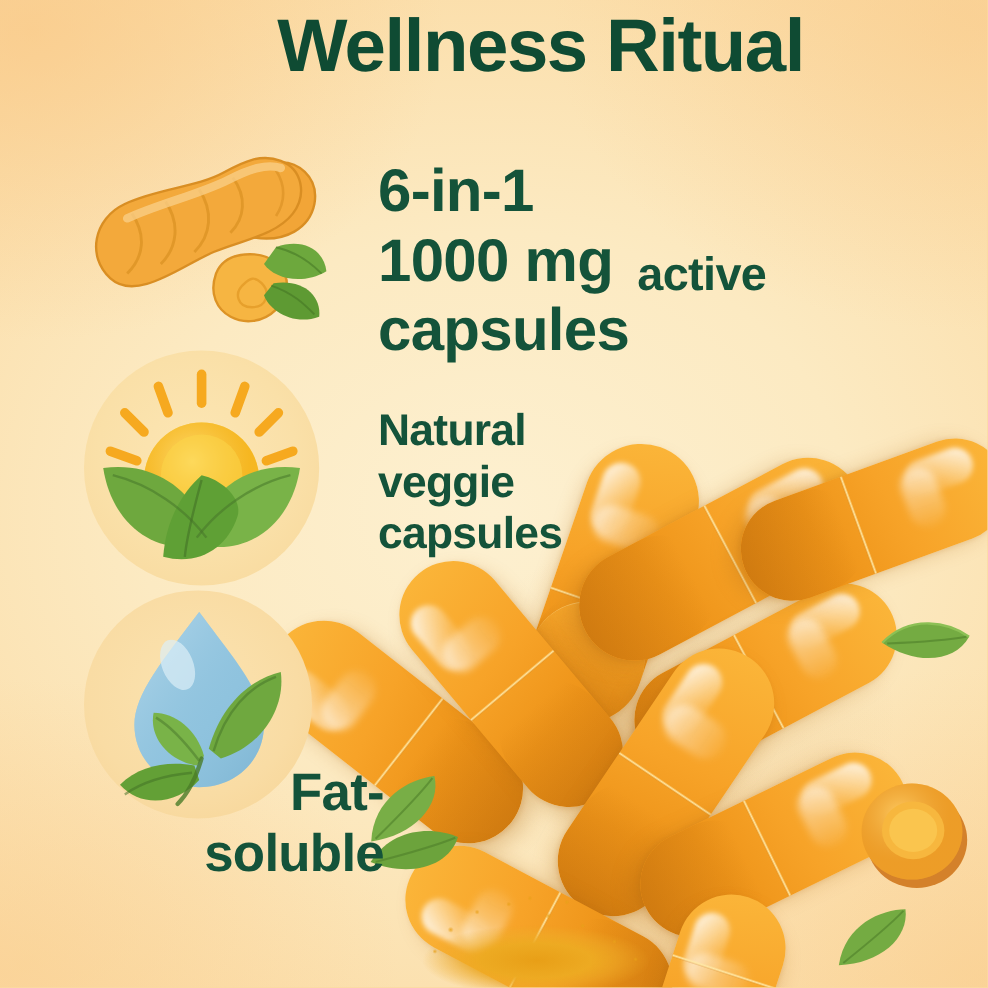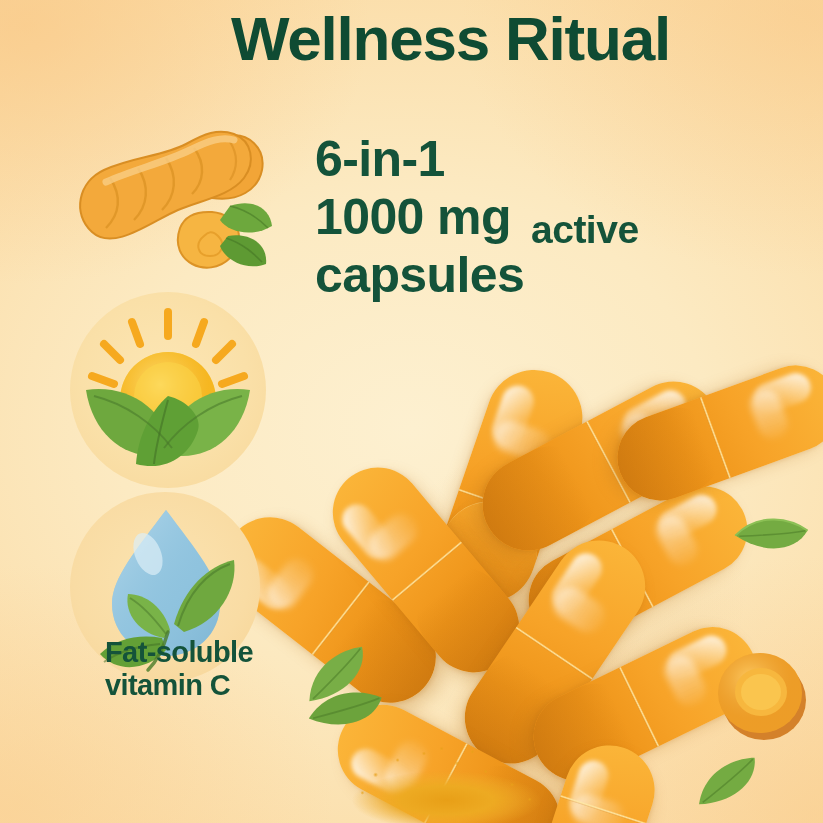--- a/index.html
+++ b/index.html
@@ -35,21 +35,21 @@
     font-size:62px;font-weight:700;letter-spacing:-1.2px;
     color:#0F4B33;line-height:1.0;
   }
   .blk{position:absolute;color:#14533A;font-weight:700;}
   .blk span{display:block;}
 
   #blk-turmeric{left:276px;top:130px;width:205px;font-size:50px;line-height:1.16;letter-spacing:-.6px;}
   #blk-pct-num{left:489px;top:118px;font-size:92px;line-height:.96;letter-spacing:-3px;color:#0F4B33;}
   #blk-pct-sub{left:492px;top:208px;width:300px;font-size:39px;line-height:1.14;letter-spacing:-.5px;}
   #blk-veggie{left:276px;top:338px;width:200px;font-size:37px;line-height:1.16;letter-spacing:-.6px;}
-  #blk-fat{left:66px;top:636px;width:215px;font-size:29px;line-height:1.15;letter-spacing:-.6px;}
+  #blk-fat{left:66px;top:636px;width:215px;font-size:44px;line-height:1.15;letter-spacing:-.6px;text-align:right;}
 
   
   .disc{position:absolute;border-radius:50%;}
   #disc-sun{left:70px;top:292px;width:196px;height:196px;
     background:radial-gradient(circle at 48% 44%, #FCE6B4 0%, #FAE0A8 55%, #F7D79A 100%);}
   #disc-drop{left:70px;top:492px;width:190px;height:190px;
     background:radial-gradient(circle at 48% 44%, #FBE3B0 0%, #F9DCA4 60%, #F6D394 100%);}
 
   svg{display:block;}
   .ic{position:absolute;}
@@ -315,19 +315,23 @@
       <span>6-in-1</span>
       <span>1000 mg</span>
       <span>capsules</span>
     </div>
 
 
     <div class="blk" id="blk-pct-sub">
       <span>active</span>
     </div>
 
+    <div class="blk" id="blk-veggie">
+      <span>Natural</span>
+      <span>veggie</span>
+      <span>capsules</span>
+    </div>
 
     <div class="blk" id="blk-fat">
       <span>Fat-soluble</span>
-      <span>vitamin C</span>
     </div>
   </div>
 </div>
 
 </body></html>

